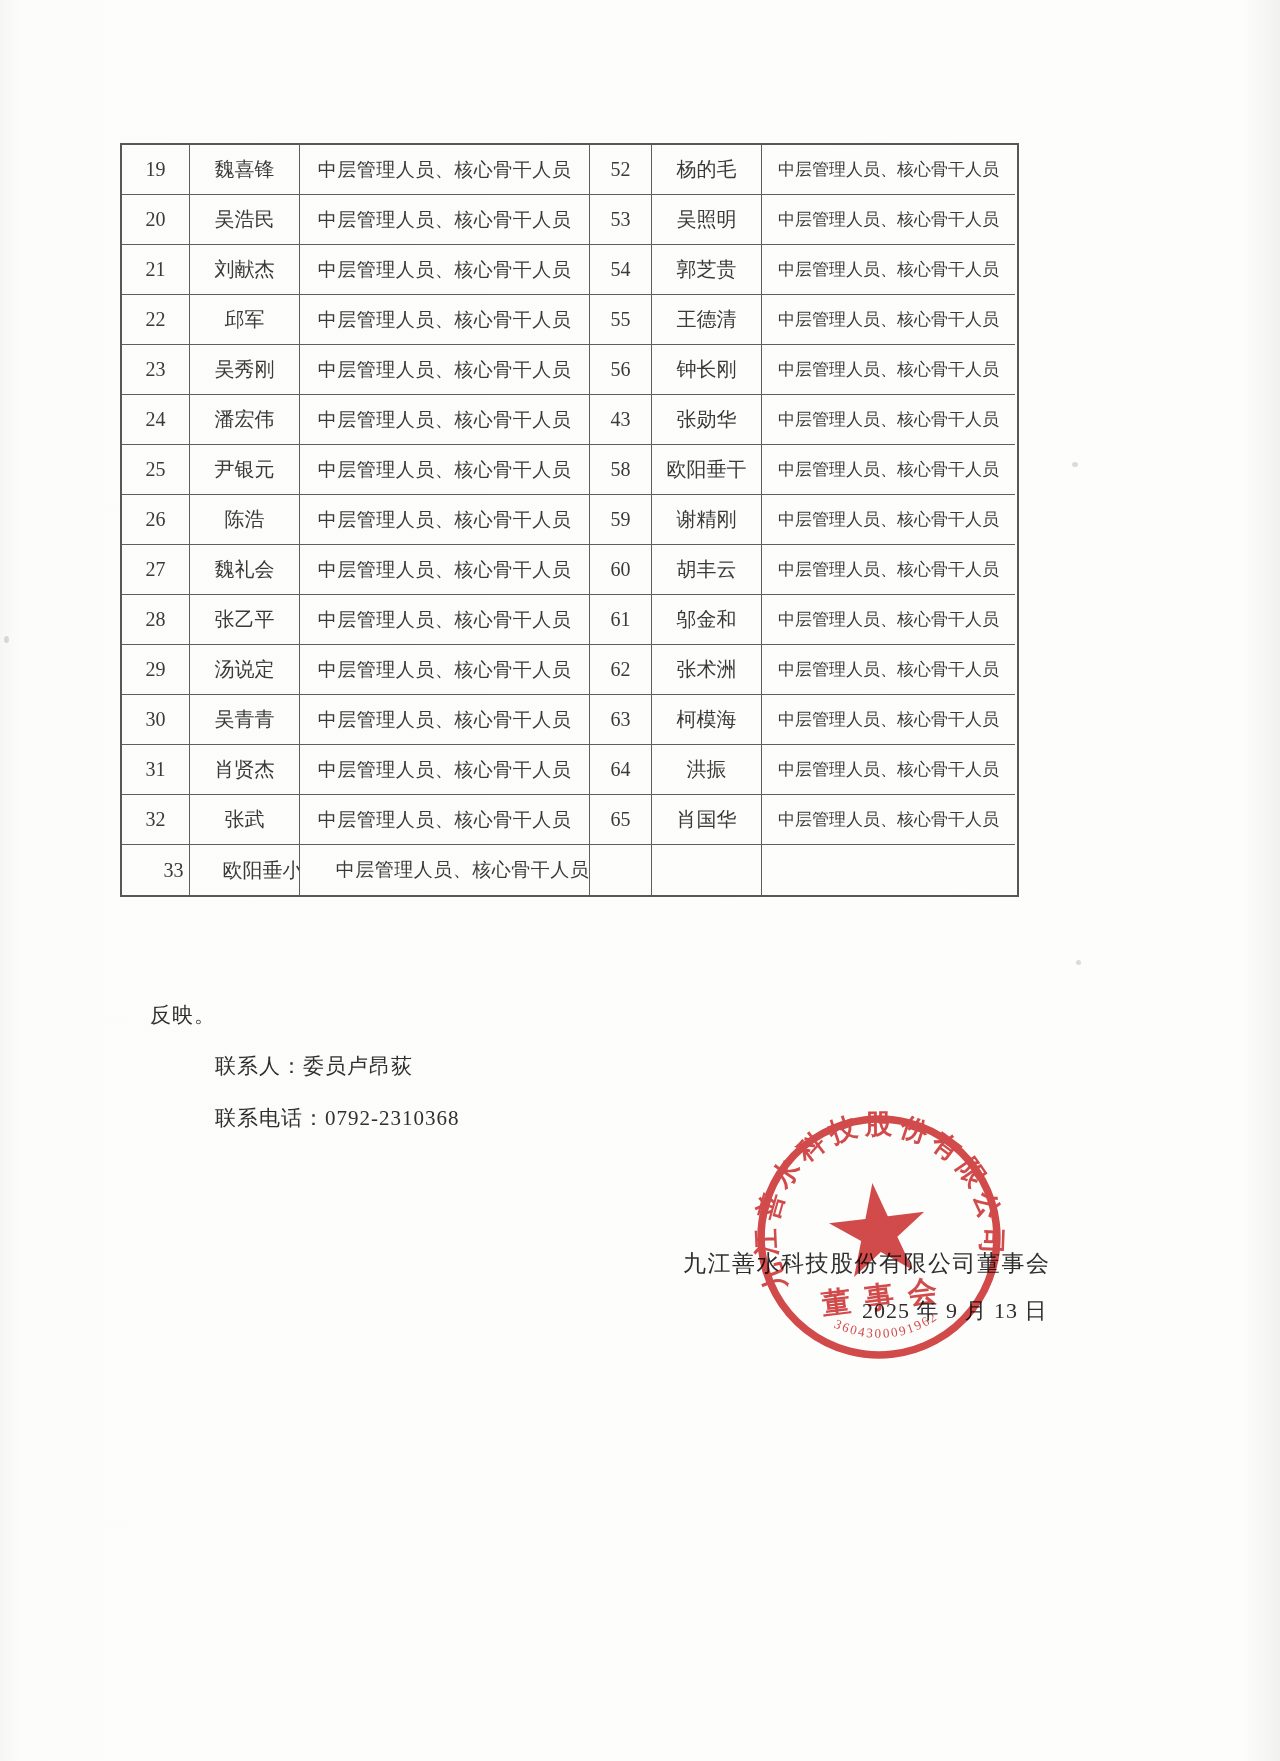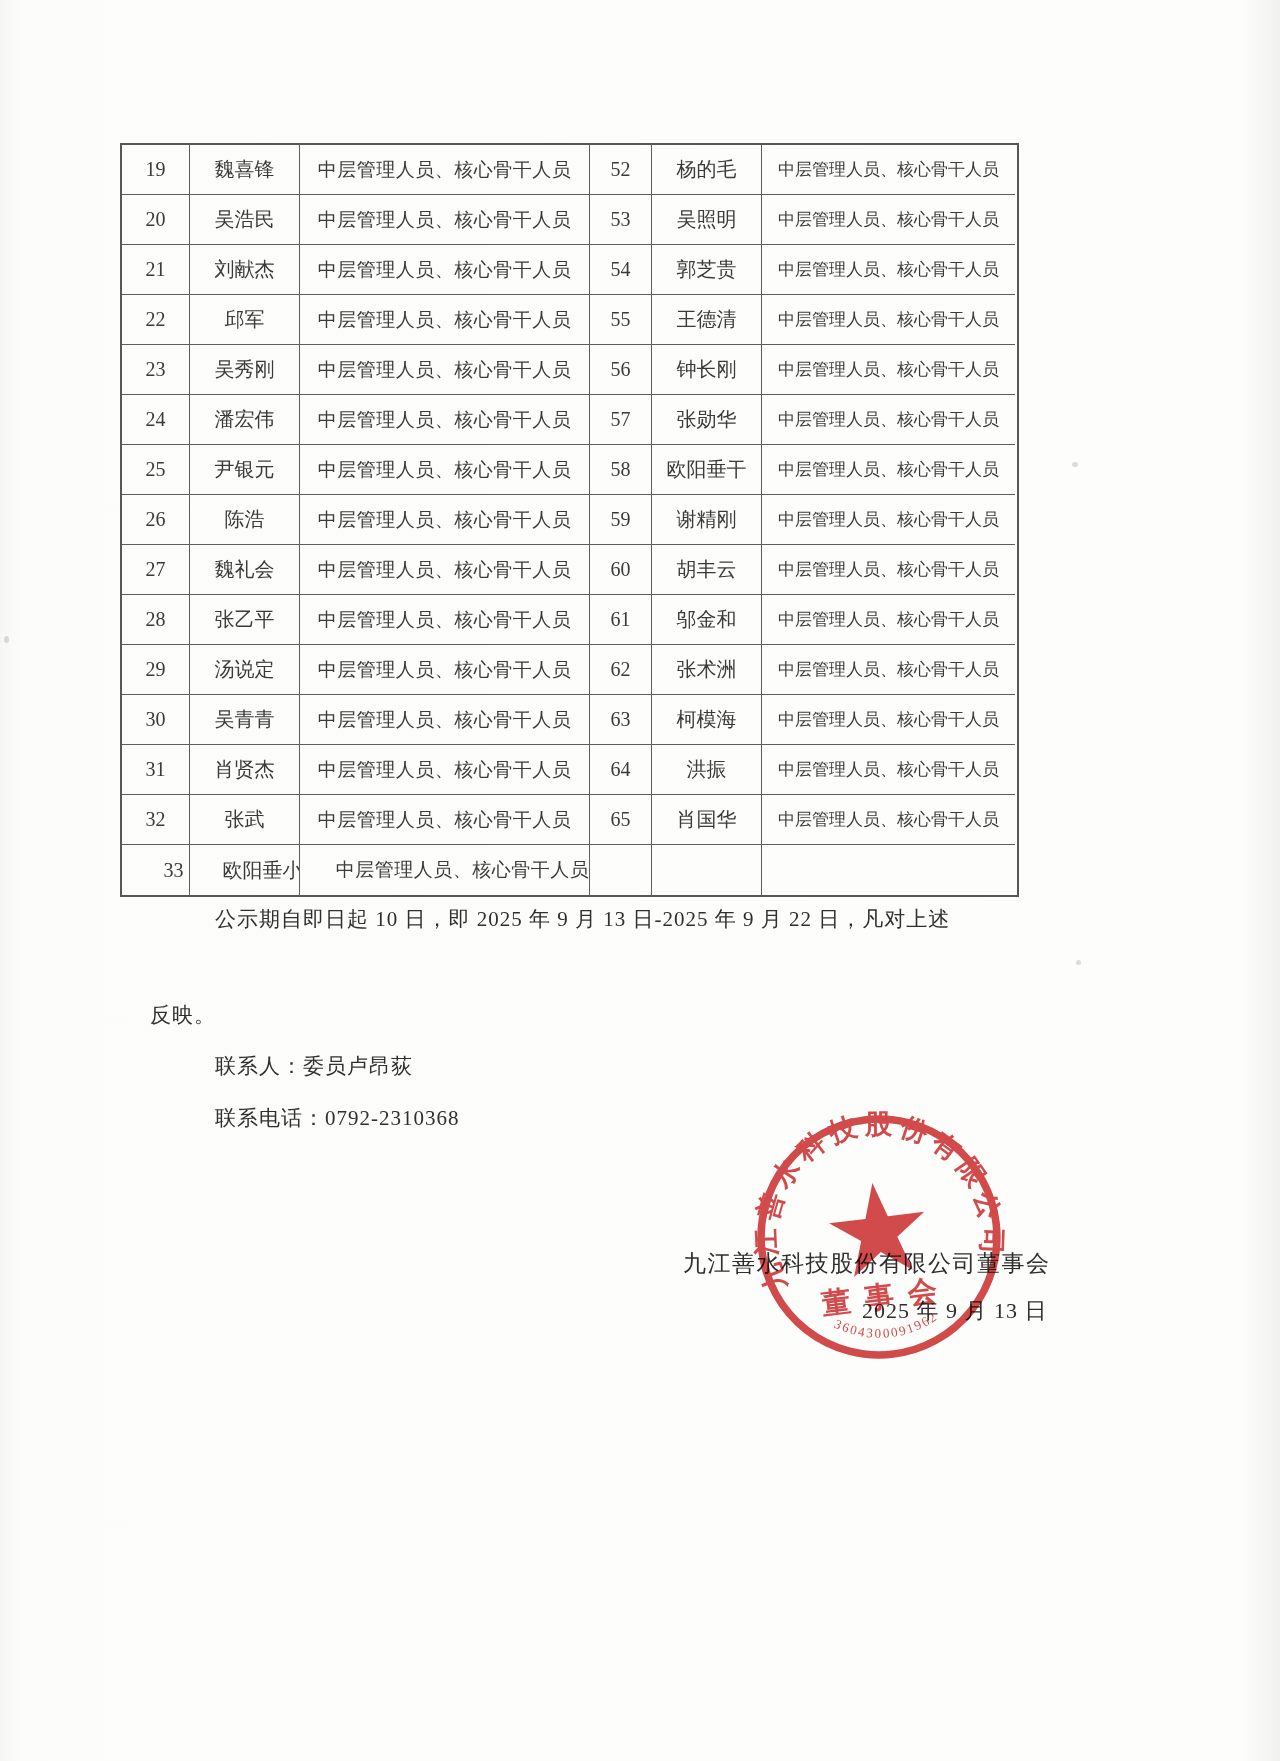--- a/index.html
+++ b/index.html
@@ -97,21 +97,21 @@
       <div class="td c-cat">中层管理人员、核心骨干人员</div>
       <div class="td c-no">56</div>
       <div class="td c-name">钟长刚</div>
       <div class="td c-cat c-cat-r">中层管理人员、核心骨干人员</div>
     </div>
 
     <div class="tr">
       <div class="td c-no">24</div>
       <div class="td c-name">潘宏伟</div>
       <div class="td c-cat">中层管理人员、核心骨干人员</div>
-      <div class="td c-no">57</div>
+      <div class="td c-no">43</div>
       <div class="td c-name">张勋华</div>
       <div class="td c-cat c-cat-r">中层管理人员、核心骨干人员</div>
     </div>
 
     <div class="tr">
       <div class="td c-no">25</div>
       <div class="td c-name">尹银元</div>
       <div class="td c-cat">中层管理人员、核心骨干人员</div>
       <div class="td c-no">58</div>
       <div class="td c-name">欧阳垂干</div>
@@ -184,21 +184,20 @@
     <div class="tr">
       <div class="td c-no">33</div>
       <div class="td c-name">欧阳垂小</div>
       <div class="td c-cat">中层管理人员、核心骨干人员</div>
       <div class="td c-no"></div>
       <div class="td c-name"></div>
       <div class="td c-cat c-cat-r"></div>
     </div>
   </div>
 
-  <div class="bodyline" style="left:215px;top:905px;">公示期自即日起 10 日，即 2025 年 9 月 13 日-2025 年 9 月 22 日，凡对上述</div>
   <div class="bodyline" style="left:150px;top:1001px;">反映。</div>
 
   <div class="bodyline" style="left:215px;top:1052px;text-align:center;">联系人：委员卢昂荻</div>
   <div class="bodyline" style="left:215px;top:1104px;">联系电话：0792-2310368</div>
 
   <div class="sig" style="left:683px;top:1248px;">九江善水科技股份有限公司董事会</div>
   <div class="sigdate" style="left:862px;top:1296px;text-align:right;">2025 年 9 月 13 日</div>
 
   <svg class="stamp" viewBox="0 0 260 260">
     <defs>

